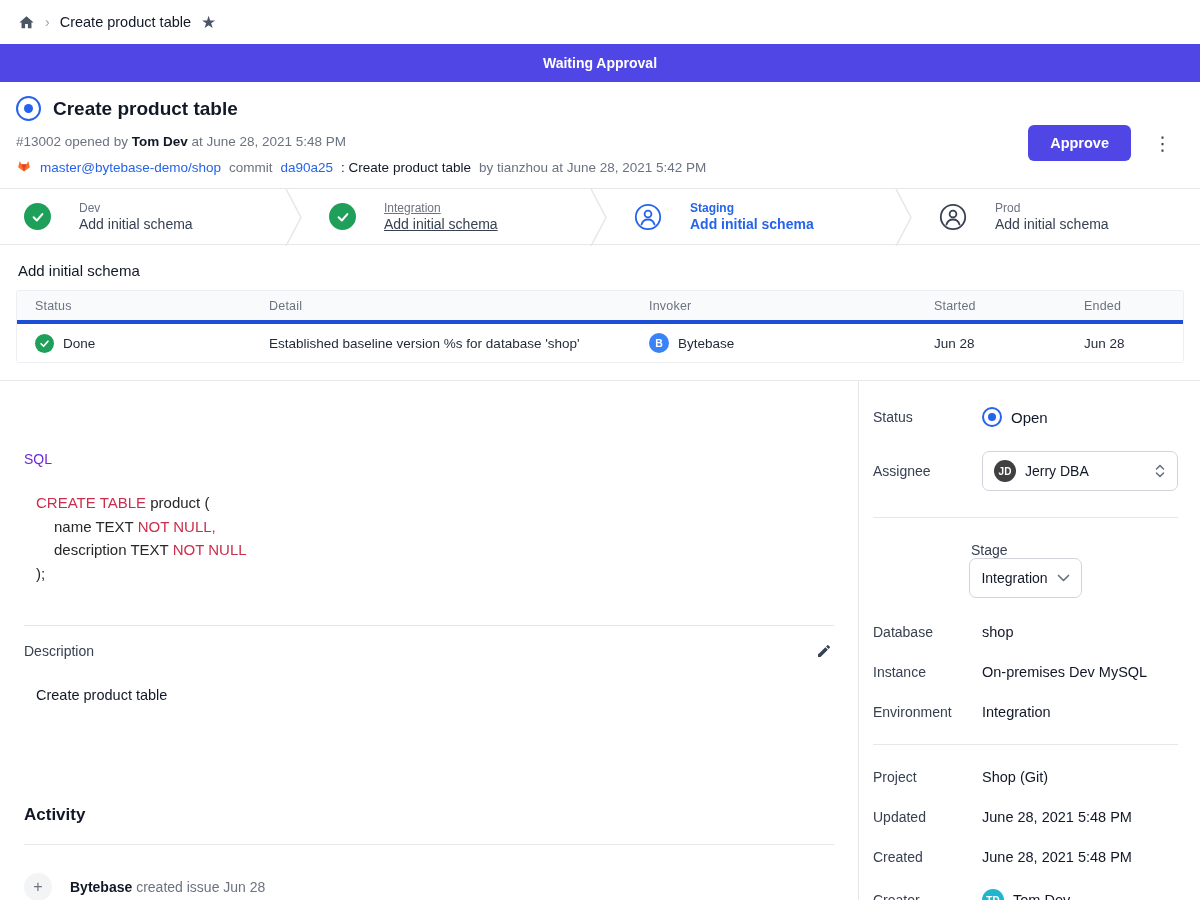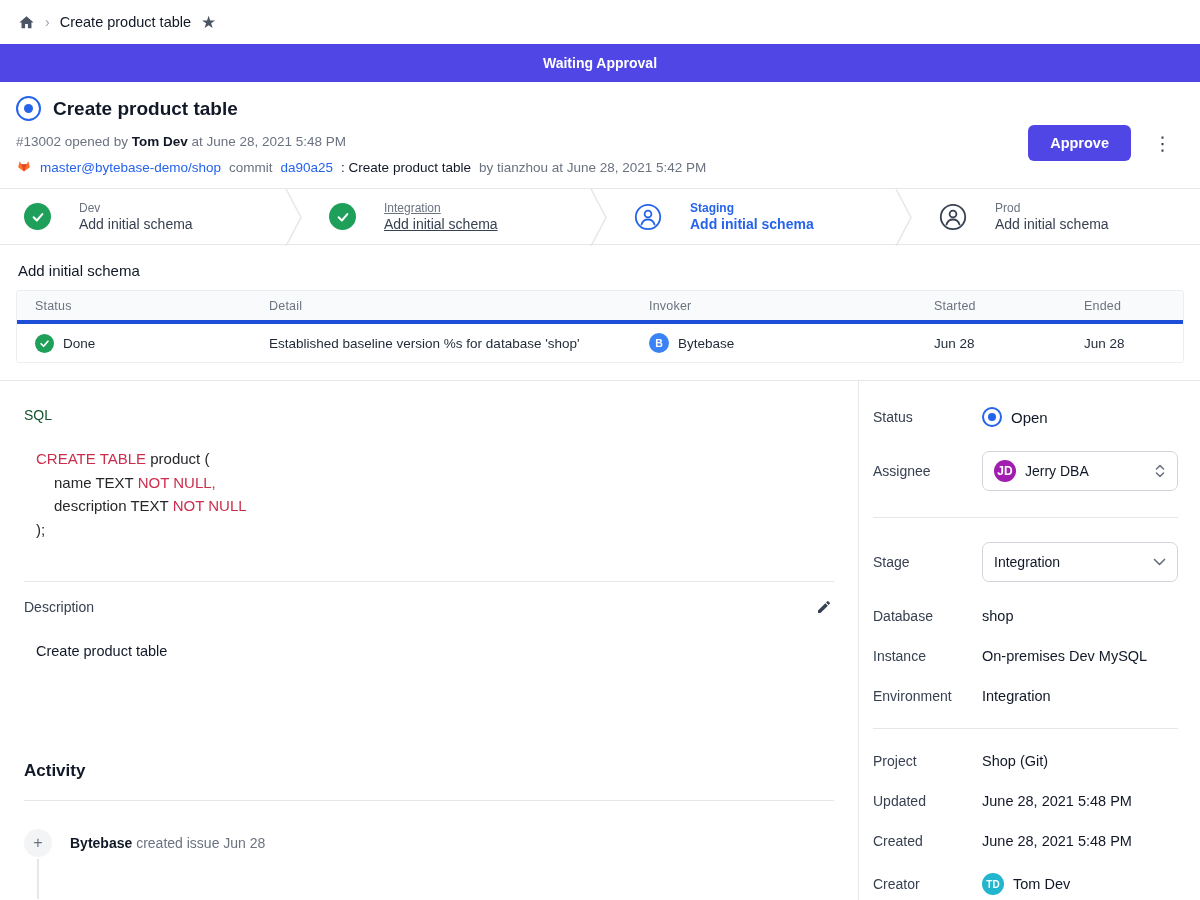--- a/index.html
+++ b/index.html
@@ -63,21 +63,21 @@
   .avatar { border-radius:50%; color:#fff; display:flex; align-items:center; justify-content:center;
     font-weight:700; flex:0 0 auto; }
   .av-b { width:20px; height:20px; background:#3b82f6; font-size:10.5px; }
 
   
   .split { display:flex; border-top:1px solid #e5e7eb; margin-top:17px; height:532px; }
   .main-col { flex:1 1 auto; padding:26px 24px 0 24px; }
   .side-col { width:342px; flex:0 0 auto; border-left:1px solid #e5e7eb; padding:26px 22px 0 14px; }
 
   
-  .sql-label { font-size:14px; color:#14532d; }
+  .sql-label { font-size:14px; color:#6d28d9;margin-top:44px; }
   .sql-block { margin-top:24px; font-size:15px; line-height:23.5px; color:#27272a; padding-left:12px; }
   .sql-line.ind { padding-left:18px; }
   .kw { color:#cb2e4c; }
 
   
   .desc-hr { border:none; border-top:1px solid #e5e7eb; margin:40px 0 0 0; }
   .desc-row { display:flex; justify-content:space-between; align-items:center; margin-top:15px; }
   .desc-label { font-size:14px; color:#374151; }
   .edit-btn { cursor:pointer; display:flex; padding:2px; }
   .desc-content { margin-top:26px; padding-left:12px; font-size:14.5px; color:#111827; }
@@ -96,21 +96,21 @@
   .side-row { display:flex; align-items:center; margin-bottom:24px; }
   .side-label { width:109px; flex:0 0 auto; font-size:14px; color:#374151; }
   .side-value { font-size:14.5px; color:#111827; font-weight:500; display:flex; align-items:center; gap:9px; }
   .radio-icon { width:20px; height:20px; border:2px solid #2563eb; border-radius:50%;
     display:flex; align-items:center; justify-content:center; flex:0 0 auto; }
   .radio-icon .dot { width:8px; height:8px; background:#2563eb; border-radius:50%; }
   .status-value { font-size:15px; font-weight:400; }
   .select-box { flex:1 1 auto; height:40px; border:1px solid #d1d5db; border-radius:7px;
     display:flex; align-items:center; gap:9px; padding:0 11px; cursor:pointer; background:#fff; }
   .select-box .grow { flex:1 1 auto; font-size:14px; color:#111827; }
-  .av-jd { width:22px; height:22px; background:#a21caf; font-size:12px; }
+  .av-jd { width:22px; height:22px; background:#404040; font-size:10px; }
   .av-td { width:22px; height:22px; background:#22b5ce; font-size:10px; }
   .side-hr { border:none; border-top:1px solid #e5e7eb; margin:2px 0 24px 0; }
   .chev { color:#6b7280; display:flex; }
 </style>
 </head>
 <body>
 
 <div class="crumbbar">
   <span class="crumb-home">
     <svg width="17" height="17" viewBox="0 0 24 24" fill="#4b5563">
@@ -302,21 +302,21 @@
         <span class="grow">Jerry DBA</span>
         <span class="chev">
           <svg width="12" height="16" viewBox="0 0 12 16" fill="none" stroke="#6b7280" stroke-width="1.6" stroke-linecap="round" stroke-linejoin="round">
               <polyline points="2.5,6 6,2.5 9.5,6"></polyline>
               <polyline points="2.5,10 6,13.5 9.5,10"></polyline>
             </svg>
         </span>
       </div>
     </div>
     <hr class="side-hr">
-    <div class="side-row" style="margin-bottom:26px;">
+    <div class="side-row" style="margin-bottom:26px;flex-direction:column;">
       <span class="side-label">Stage</span>
       <div class="select-box">
         <span class="grow">Integration</span>
         <span class="chev">
           <svg width="13" height="8" viewBox="0 0 13 8" fill="none" stroke="#6b7280" stroke-width="1.7" stroke-linecap="round" stroke-linejoin="round">
               <polyline points="1.5,1.5 6.5,6.5 11.5,1.5"></polyline>
             </svg>
         </span>
       </div>
     </div>

